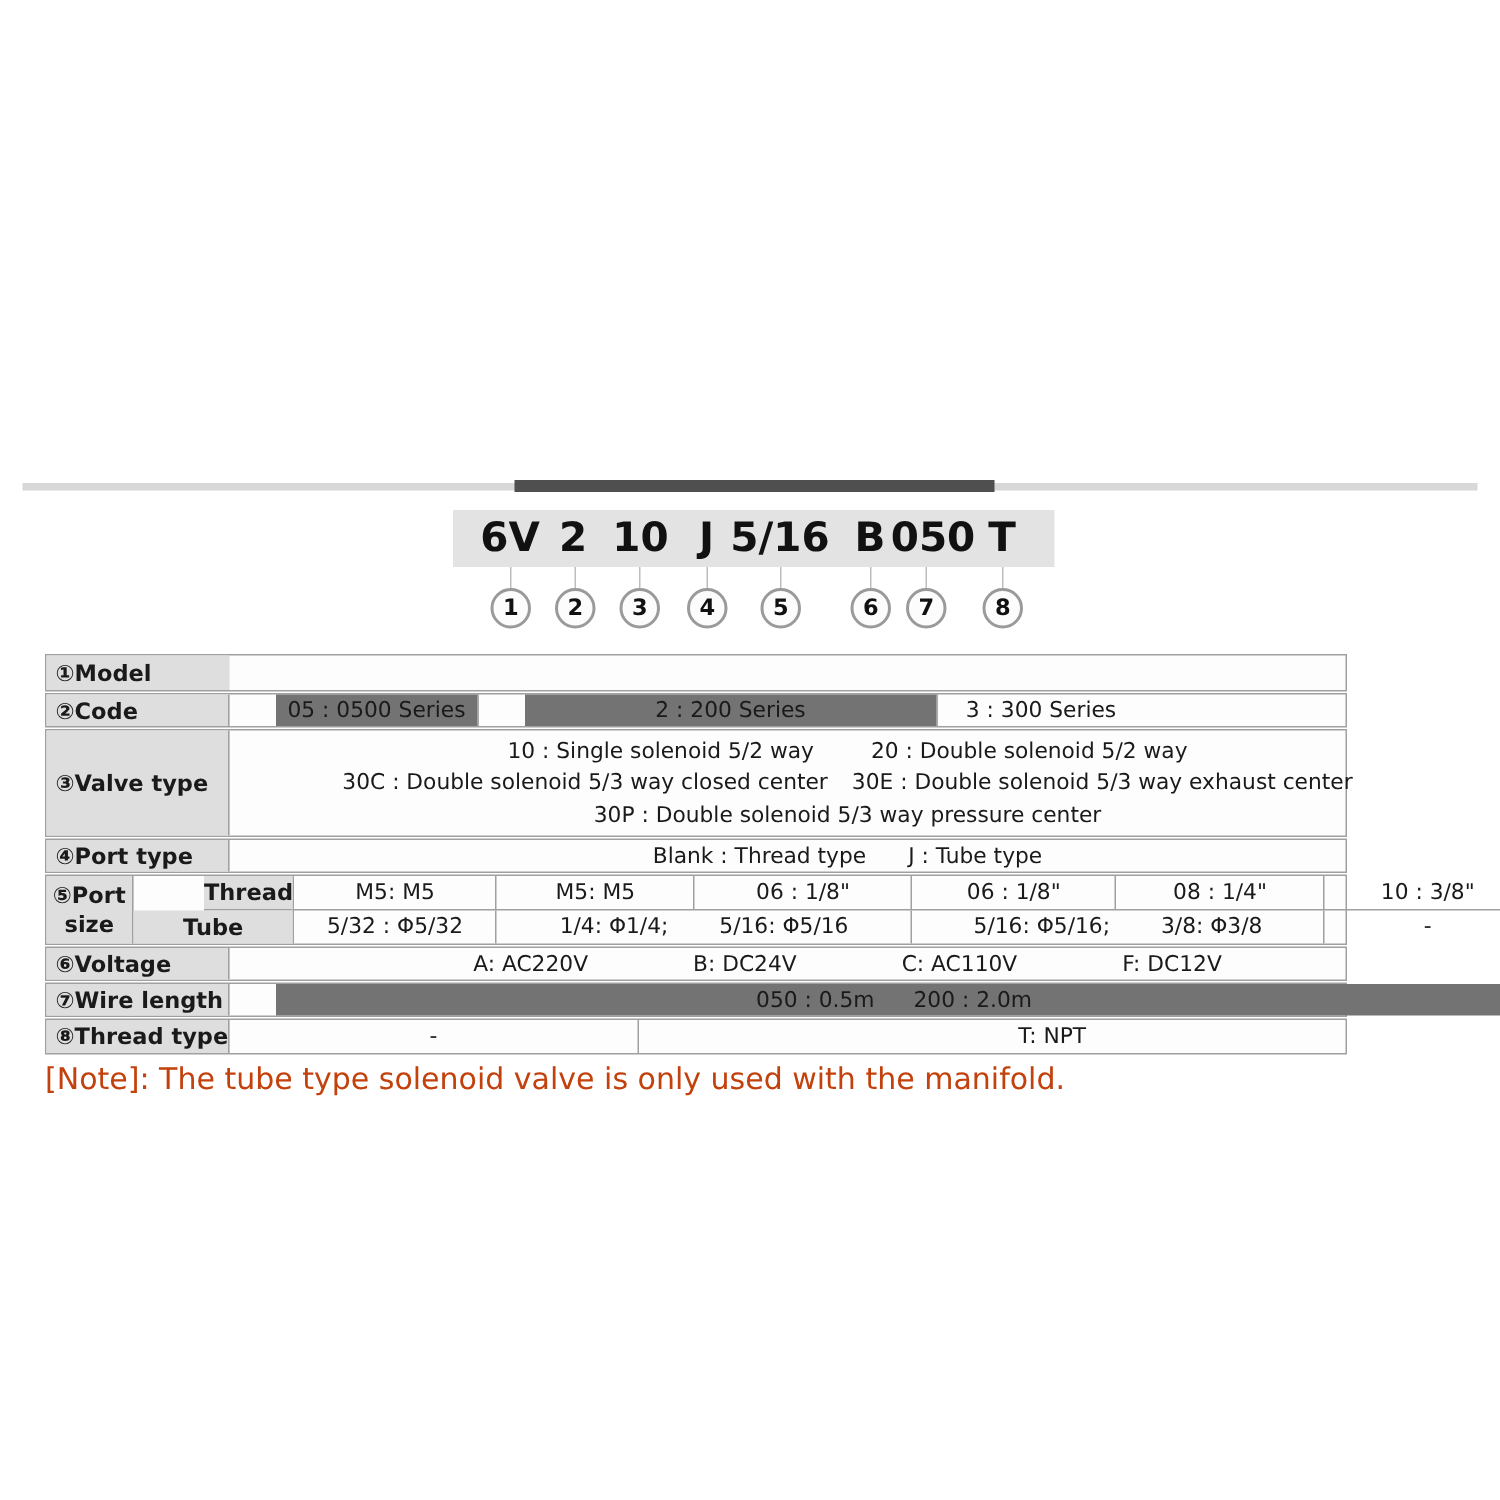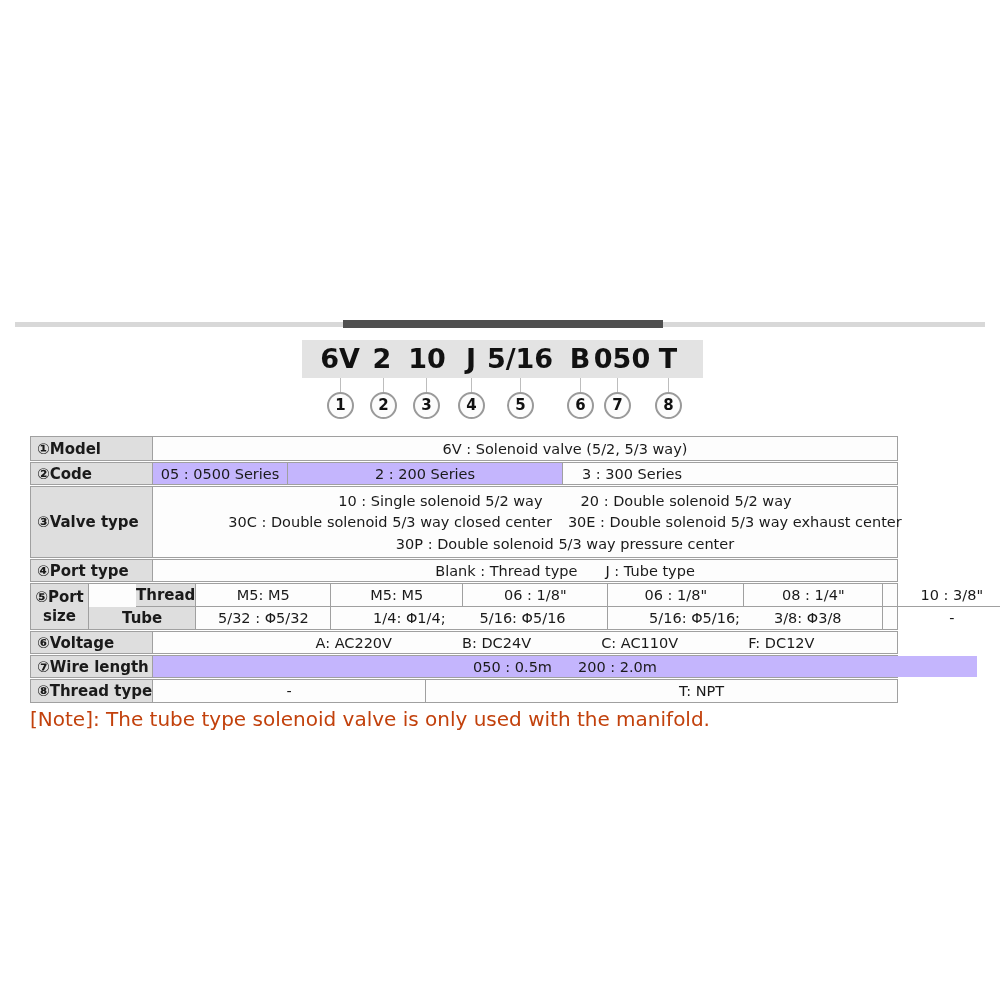--- a/index.html
+++ b/index.html
@@ -22,21 +22,21 @@
             font-size:15px; font-weight:bold; color:#111; }
 
   
   .otable { position:absolute; top:436px; left:30px; width:868px; }
   .row { display:flex; border:1px solid #a0a0a0; margin-bottom:1px; background:#fdfdfd; }
   .cell { border-right:1px solid #a0a0a0; overflow:hidden; white-space:nowrap; }
   .cell:last-child { border-right:none; }
   .label { flex:0 0 122px; background:#dedede; font-weight:bold; font-size:15px;
            padding-left:6px; display:flex; align-items:center; }
   .val { font-size:14.5px; display:flex; align-items:center; justify-content:center; }
-  .shade { background:#c4b5fd; }
+  .shade { background:#737373;margin-left:31px; }
   .h25{height:25px;} .h23{height:23px;} .h72{height:72px;} .h47{height:47px;} .h24{height:24px;}
 
   .w824{flex:0 0 824px;} .w135{flex:0 0 135px;} .w276{flex:0 0 276px;} .w275{flex:0 0 275px;}
   .w138{flex:0 0 138px;} .w132{flex:0 0 132px;} .w145{flex:0 0 145px;} .w136{flex:0 0 136px;}
   .w139{flex:0 0 139px;} .w137{flex:0 0 137px;} .w277{flex:0 0 277px;} .w273{flex:0 0 273px;}
   .w551{flex:0 0 551px;}
 
   .valve-col { flex-direction:column; justify-content:space-evenly; align-items:center; }
   .pair { display:flex; justify-content:center; width:100%; }
   .gap38{column-gap:38px;} .gap16{column-gap:16px;} .gap28{column-gap:28px;}
@@ -91,21 +91,20 @@
   <div class="marker" style="left:458px">4</div>
   <div class="marker" style="left:507px">5</div>
   <div class="marker" style="left:567px">6</div>
   <div class="marker" style="left:604px">7</div>
   <div class="marker" style="left:655px">8</div>
 
   <div class="otable">
 
     <div class="row h25">
       <div class="cell label">①Model</div>
-      <div class="cell val w824">6V : Solenoid valve (5/2, 5/3 way)</div>
     </div>
 
     <div class="row h23">
       <div class="cell label">②Code</div>
       <div class="cell val w135 shade">05 : 0500 Series</div>
       <div class="cell val w275 shade">2 : 200 Series</div>
       <div class="cell val w138">3 : 300 Series</div>
     </div>
 
     <div class="row h72">

